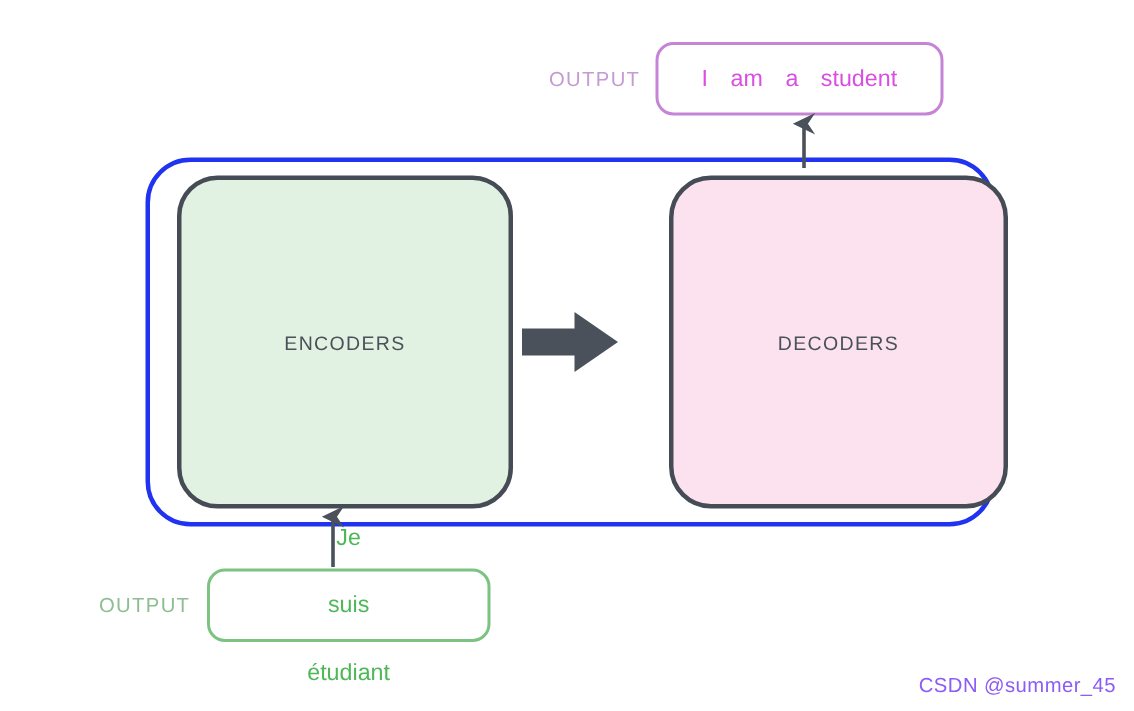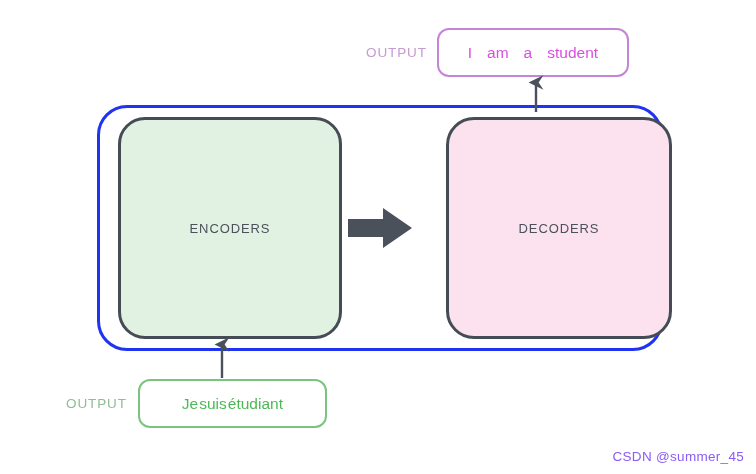--- a/index.html
+++ b/index.html
@@ -67,22 +67,23 @@
   #input-box {
     width: 189px;
     height: 49px;
     box-sizing: border-box;
     border: 2px solid #7cc381;
     border-radius: 12px;
     background: #ffffff;
     display: flex;
     align-items: center;
     justify-content: center;
-    gap: 1px;
+    gap: 27px;
     padding: 0 2px;
+    flex-direction: column;
   }
   #input-box .token {
     color: #4eb857;
     font-size: 15.5px;
     white-space: nowrap;
   }
 
   
   #transformer-container {
     position: absolute;

